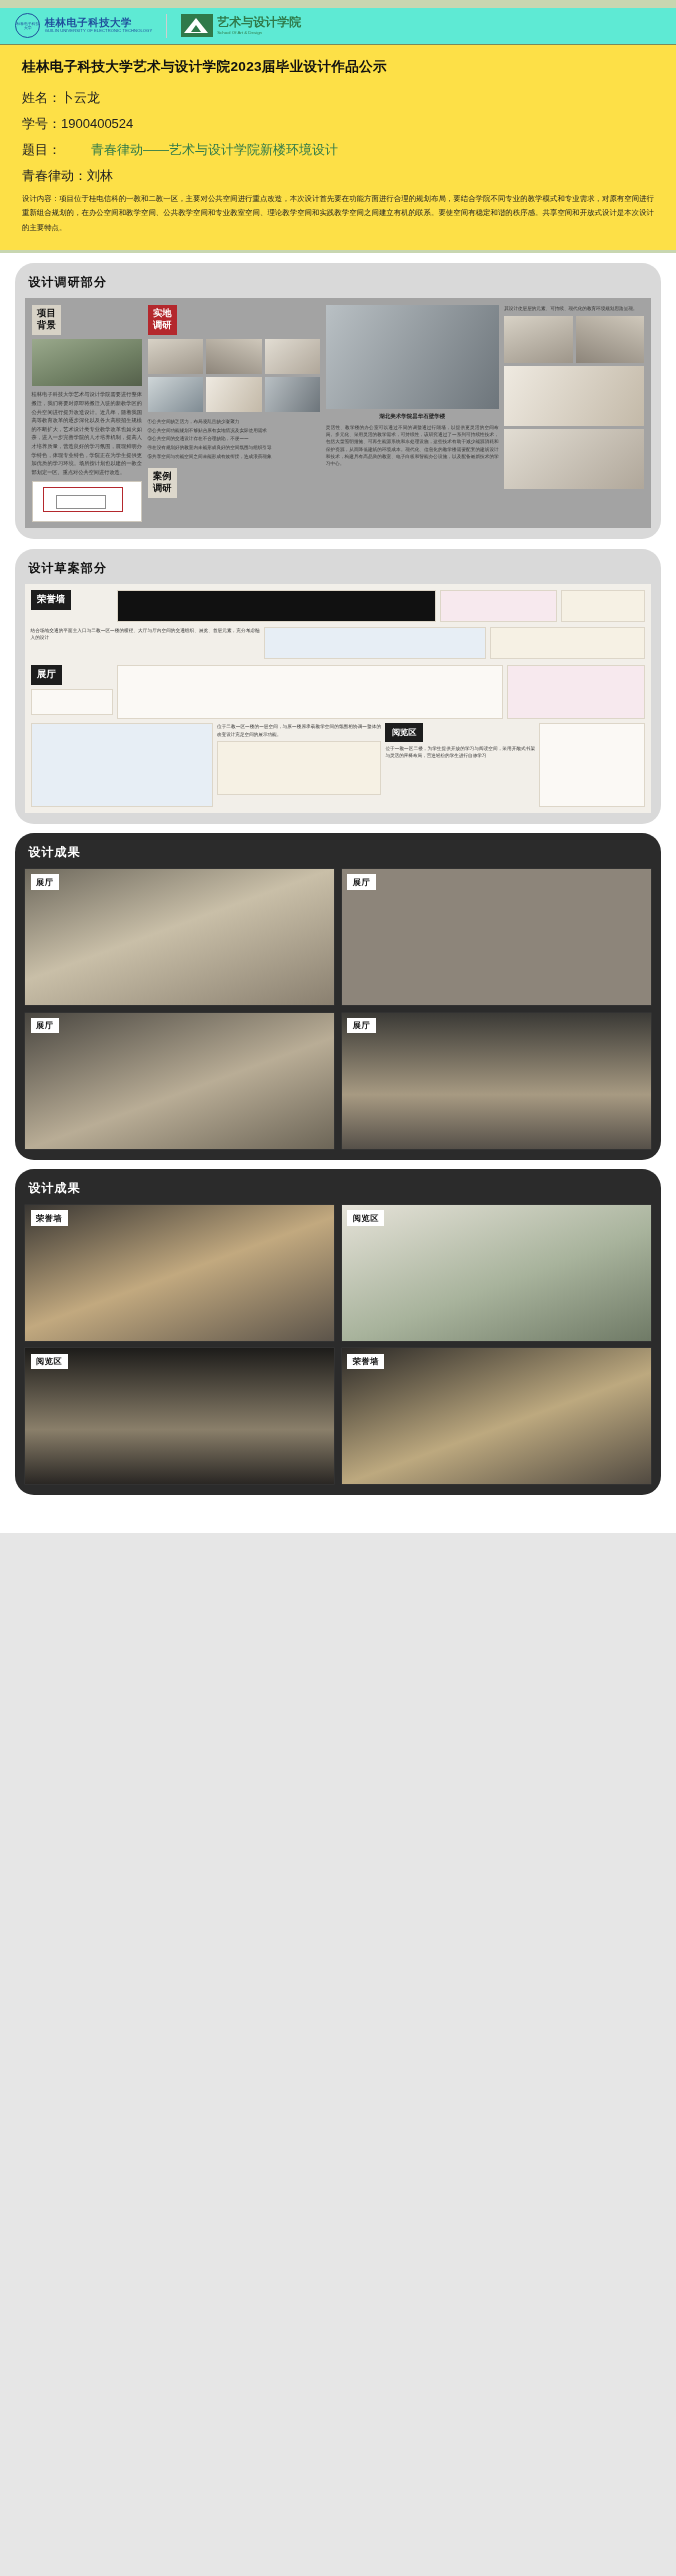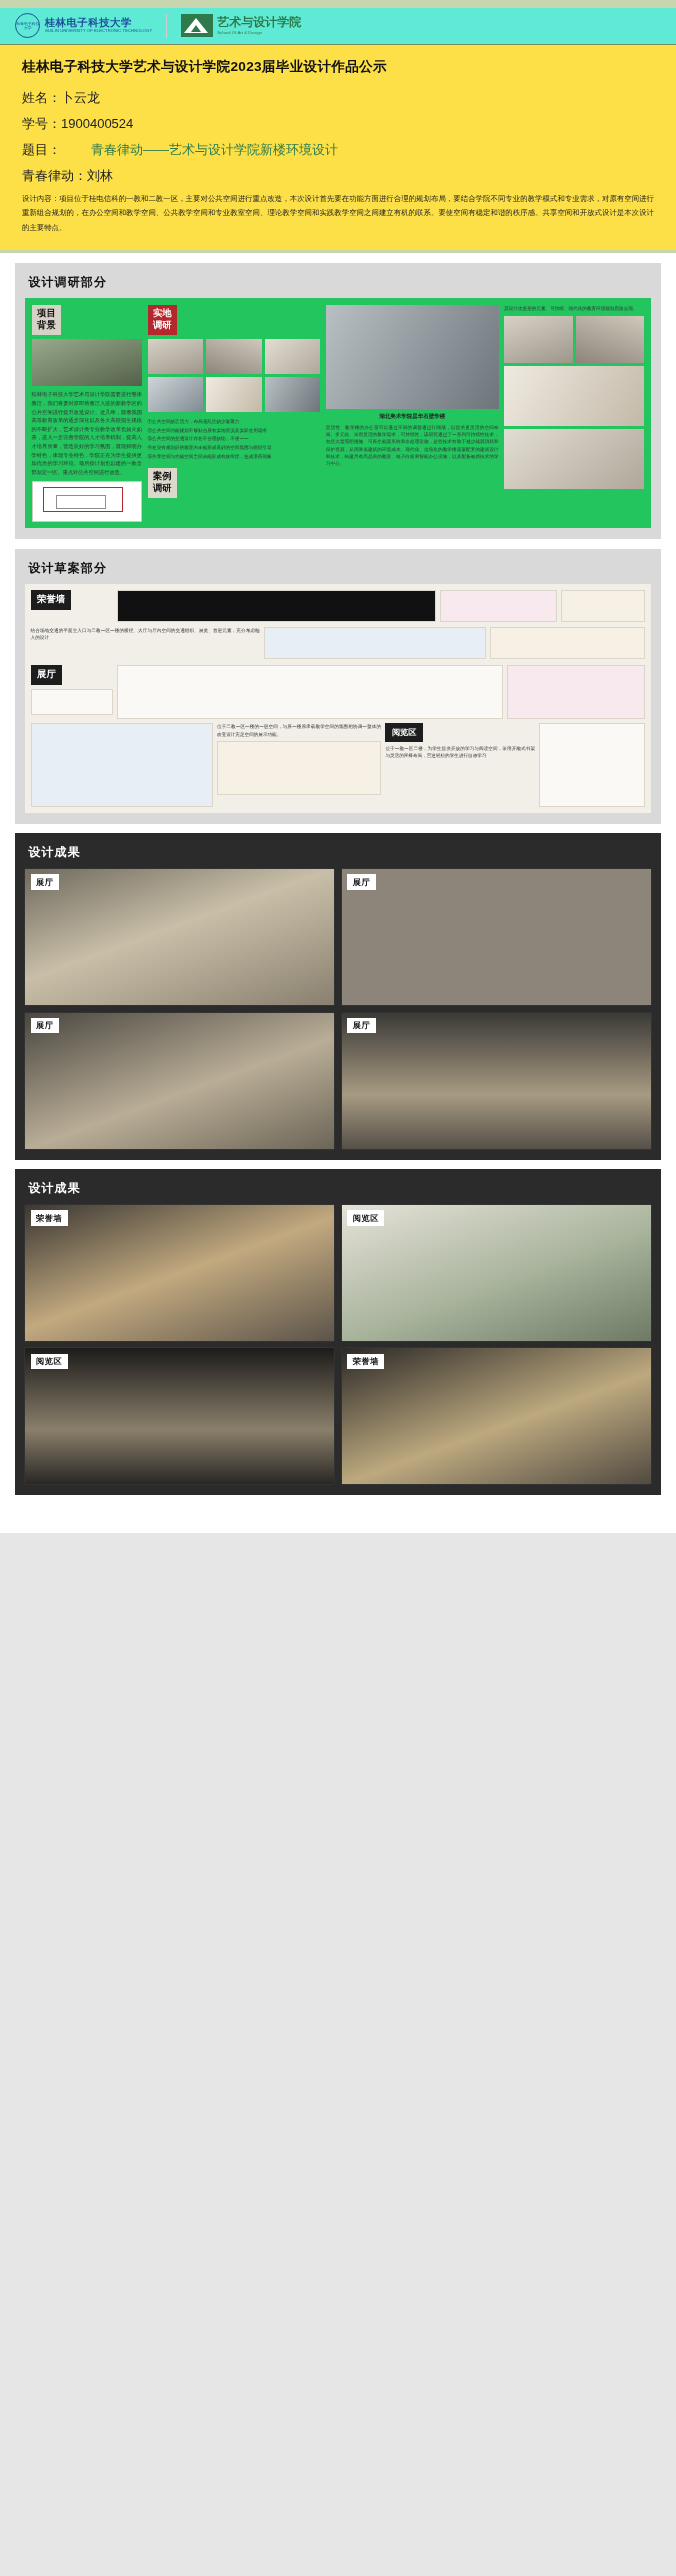--- a/index.html
+++ b/index.html
@@ -148,34 +148,35 @@
     text-align: justify;
     margin-top: 2.2px;
   }
 
   
   .sec {
     background: #d9d9d9;
     margin: 9.8px 15.3px;
     padding: 8.7px 9.8px 11px 9.8px;
     box-sizing: border-box;
+    border-radius: 19px;
   }
   .sec-title {
     font-size: 12px;
     font-weight: bold;
     color: #111;
     margin: 2.2px 0 7.6px 3.3px;
     letter-spacing: 1.1px;
   }
   .sec-title.light { color: #ffffff; }
   .sec.dark { background: #2b2b2b; }
 
   
   .board {
-    background: #22c55e;
+    background: #a3a3a3;
     padding: 6.5px;
     display: flex;
     gap: 5.5px;
     box-sizing: border-box;
     justify-content: space-between;
   }
   .col { box-sizing: border-box; }
   .col-a { width: 115px; }
   .col-b { width: 180px; font-family: Liberation Serif, serif; }
   .col-c { width: 180px; }

